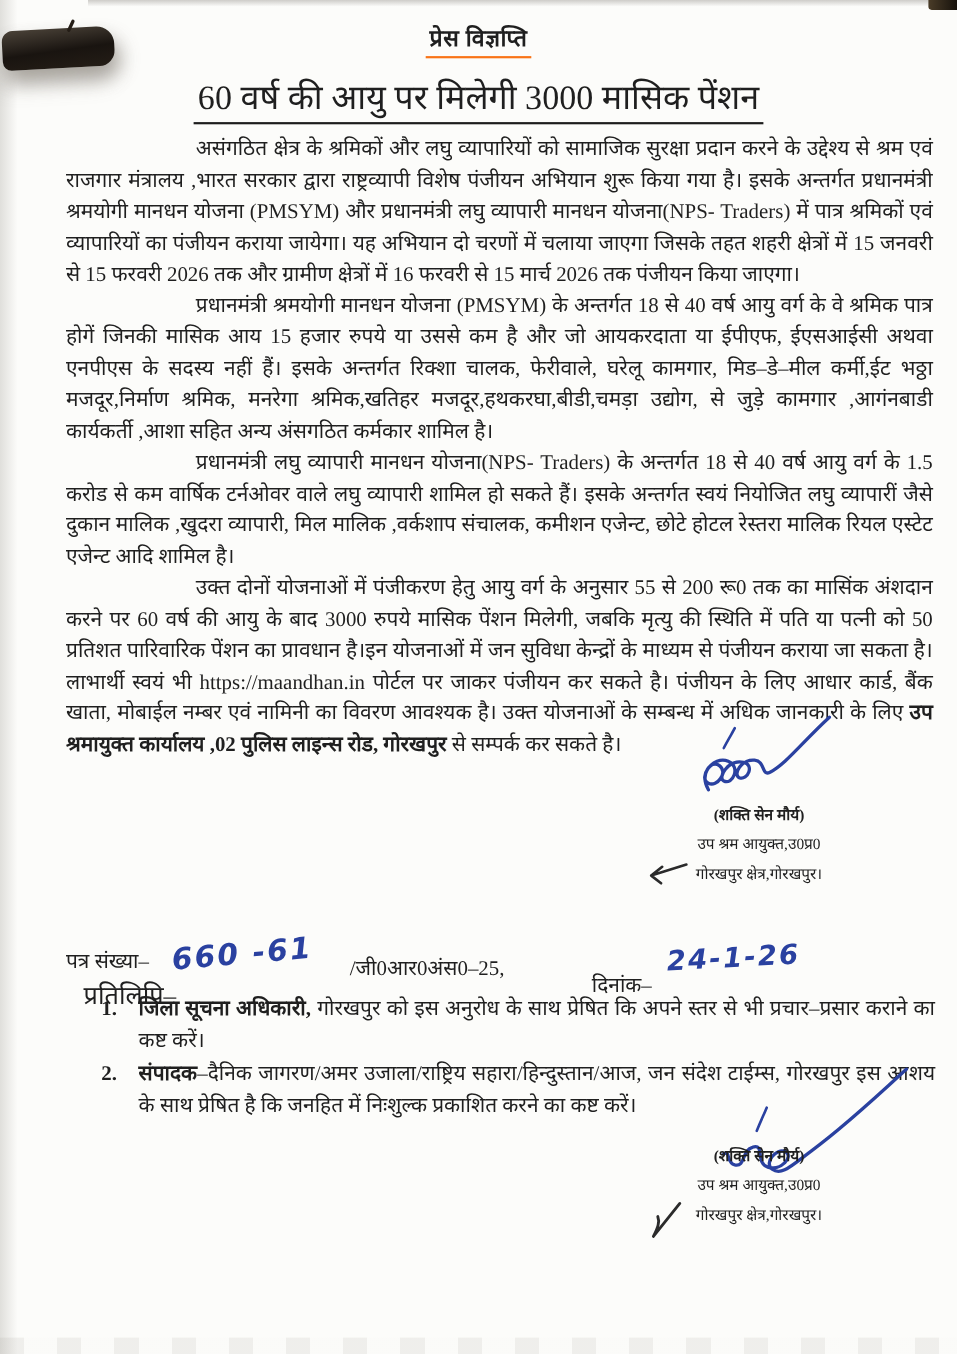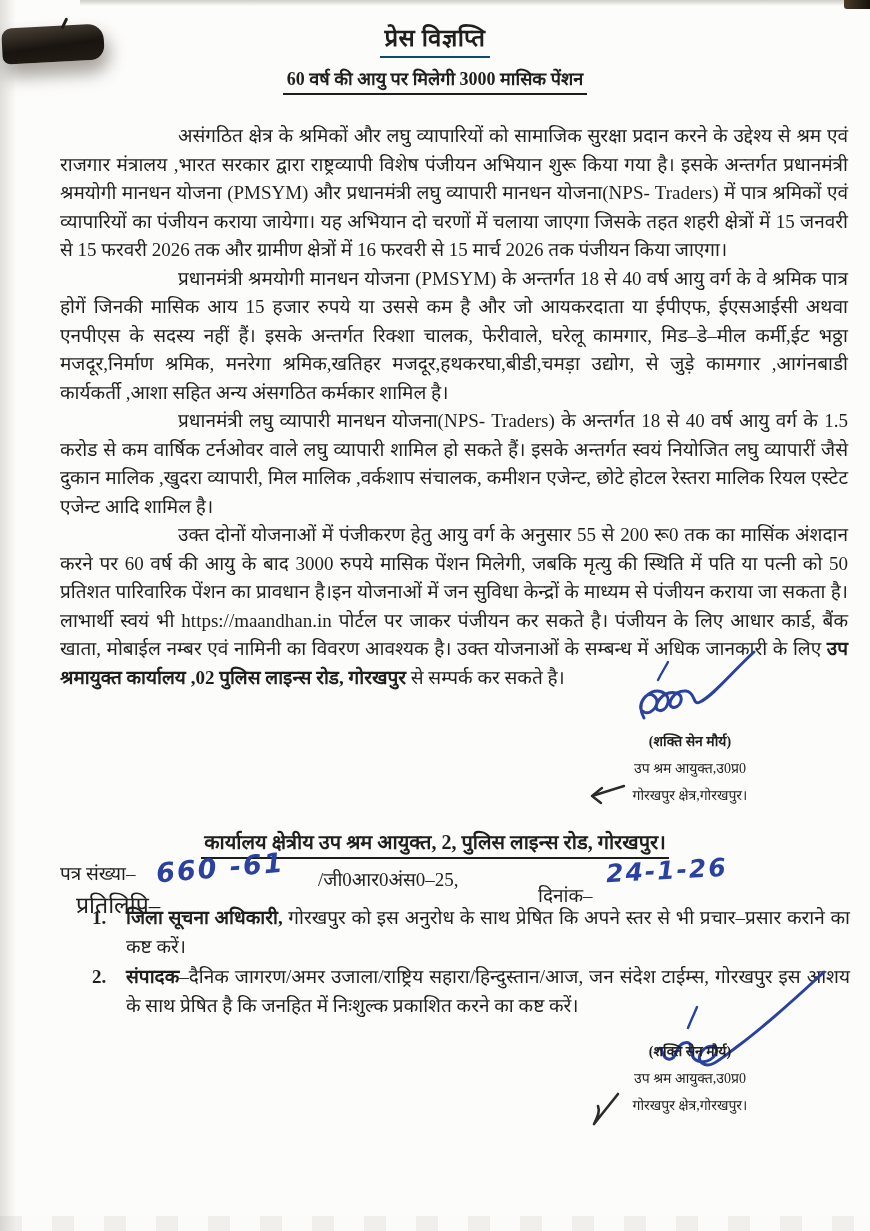--- a/index.html
+++ b/index.html
@@ -24,25 +24,25 @@
   .binder-clip{position:absolute;left:2px;top:26px;width:102px;height:36px;
     background:linear-gradient(175deg,#4a4238 0%,#191410 55%,#241d16 100%);
     border-radius:10px 16px 14px 8px;
     transform:rotate(-3deg);
     box-shadow:6px 10px 16px rgba(120,114,105,0.45), -2px 14px 18px rgba(120,114,105,0.35);}
   .binder-clip:after{content:"";position:absolute;left:62px;top:-8px;width:3px;height:12px;
     background:#241d16;transform:rotate(28deg);border-radius:2px;}
 
   
   .title-row{position:absolute;left:0;top:20px;width:100%;text-align:center;}
-  .title-row .u{display:inline-block;border-bottom:2px solid #0c4a6e;padding:0 4px 3px;
-    font-size:24px;font-weight:600;letter-spacing:.5px;}
+  .title-row .u{display:inline-block;border-bottom:2px solid #f97316;padding:0 4px 3px;
+    font-size:21px;font-weight:600;letter-spacing:.5px;}
   .subtitle-row{position:absolute;left:0;top:66px;width:100%;text-align:center;}
   .subtitle-row .u{display:inline-block;border-bottom:2px solid #1d1d1d;padding:0 4px 3px;
-    font-size:18px;font-weight:700;}
+    font-size:31px;font-weight:400;}
 
   
   .body{position:absolute;left:60px;top:122px;width:788px;
     font-size:19px;line-height:28.5px;text-align:justify;}
   .body p{margin:0;text-indent:118px;}
   .b{font-weight:700;}
 
   
   .sig-text{position:absolute;width:250px;text-align:center;font-size:14px;line-height:27px;}
   .sig-text .nm{font-weight:700;}
@@ -108,23 +108,20 @@
   </svg>
   <div class="sig-text sig1-text">
     <div class="nm">(शक्ति सेन मौर्य)</div>
     <div>उप श्रम आयुक्त,उ0प्र0</div>
     <div>गोरखपुर क्षेत्र,गोरखपुर।</div>
   </div>
   <svg class="sig-svg mark1-svg" width="42" height="26" viewBox="0 0 42 26">
     <path d="M40,6 L8,16 M8,16 L18,8 M8,16 L17,23" fill="none" stroke="#2b2b2b" stroke-width="2.4" stroke-linecap="round"></path>
   </svg>
 
-  <div class="office-row">
-    <span class="u">कार्यालय क्षेत्रीय उप श्रम आयुक्त, 2, पुलिस लाइन्स रोड, गोरखपुर।</span>
-  </div>
 
   <div class="letter-line">
     <span class="lab">पत्र संख्या–</span>
     <span class="hw hw-num" style="color:#2a41a0">660 -61</span>
     <span class="series">/जी0आर0अंस0–25,</span>
     <span class="datelab">दिनांक–</span>
     <span class="hw hw-date" style="color:#2a41a0">24-1-26</span>
   </div>
 
   <div class="copy-label">प्रतिलिपि–</div>

